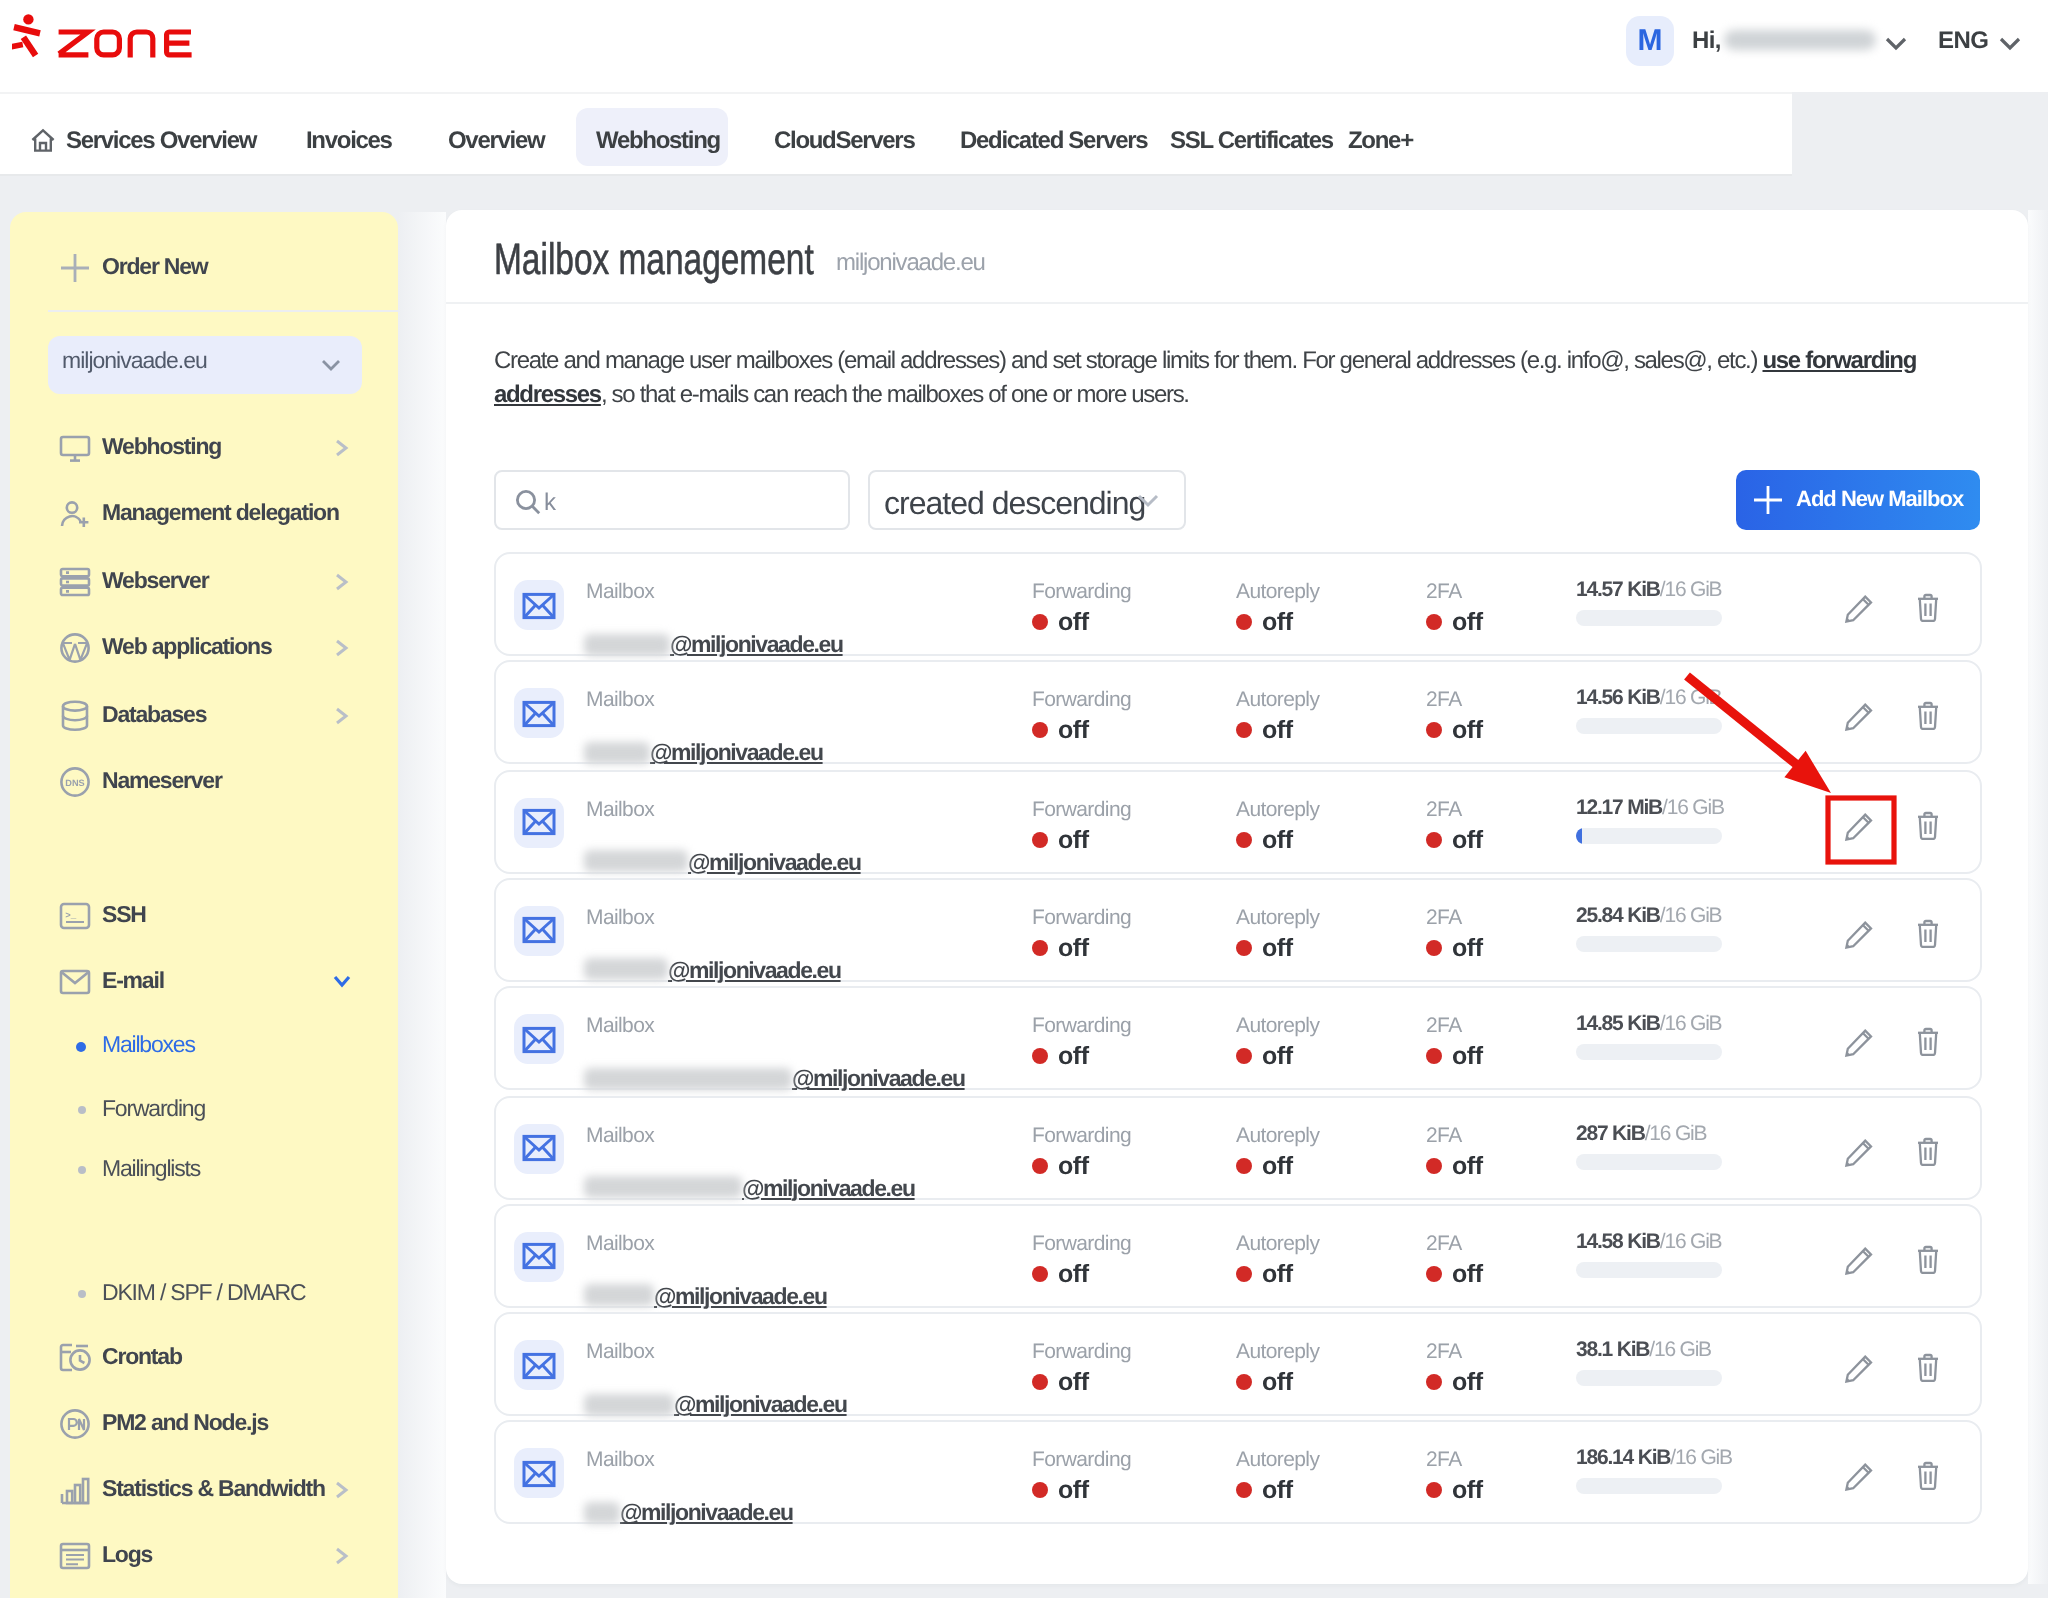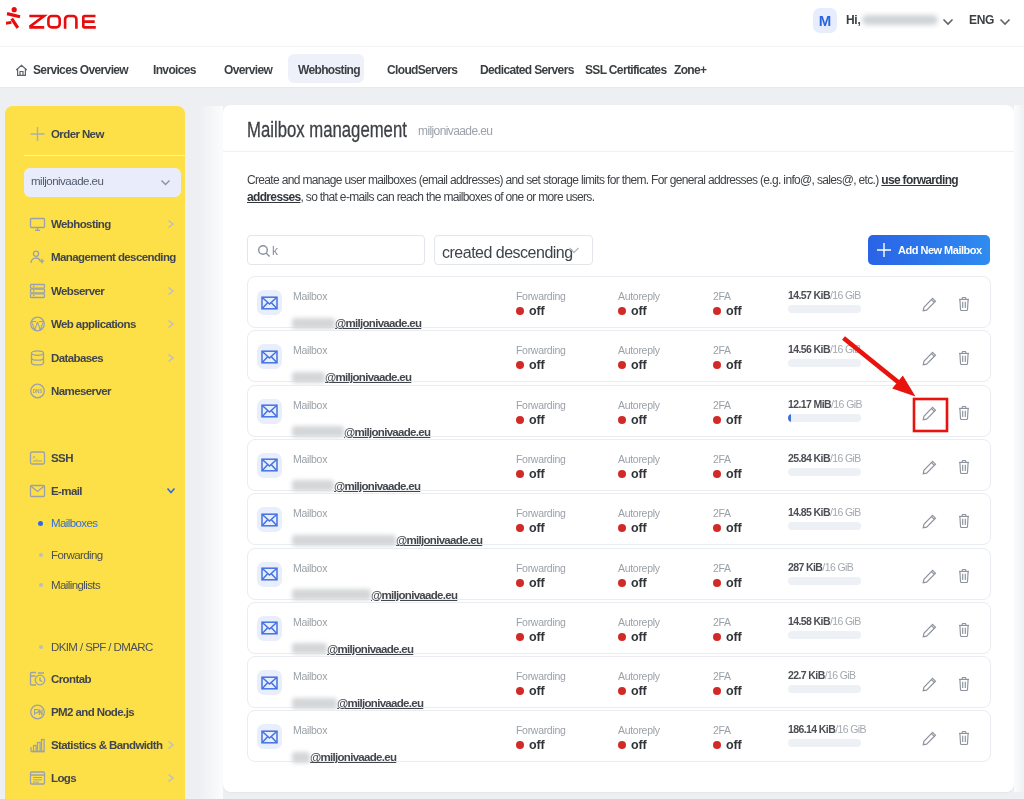--- a/index.html
+++ b/index.html
@@ -1,21 +1,21 @@
 <!DOCTYPE html>
 <html><head><meta charset="utf-8">
 <style>
 *{margin:0;padding:0;box-sizing:border-box}
 html,body{width:1024px;height:799px;overflow:hidden}
 body{font-family:"Liberation Sans",sans-serif;background:#edeff2;position:relative}
 .hdr{position:absolute;left:0;top:0;width:1024px;height:46px;background:#fff}
-.nav{position:absolute;left:0;top:46px;width:1024px;height:42px;background:#fff;border-top:1px solid #f2f3f4;border-bottom:1px solid #e7e9eb}
+.nav{position:absolute;left:0;top:46px;width:896px;height:42px;background:#fff;border-top:1px solid #f2f3f4;border-bottom:1px solid #e7e9eb}
 .nav .it{position:absolute;top:0;height:47px;line-height:47px;font-size:12px;letter-spacing:-0.65px;font-weight:700;color:#3c4043;white-space:nowrap}
 .pillnav{position:absolute;left:288px;top:7px;width:76px;height:29px;background:#eef0fa;border-radius:6px}
-.sb{position:absolute;left:5px;top:106px;width:180px;height:693px;background:#fde047;border-radius:8px 8px 0 0}
+.sb{position:absolute;left:5px;top:106px;width:194px;height:693px;background:#fef9c3;border-radius:8px 8px 0 0}
 .sb .mi{position:absolute;left:0;width:194px;height:24px}
 .sb .mi .txt{position:absolute;left:46px;top:50%;transform:translateY(-50%);font-size:11.5px;letter-spacing:-0.6px;font-weight:700;color:#40454e;white-space:nowrap}
 .sb .mi .ic{position:absolute;left:24px;top:50%;transform:translateY(-50%)}
 .sb .mi .chev{position:absolute;left:162px;top:50%;transform:translateY(-50%)}
 .sb .smi{position:absolute;left:0;width:194px;height:22px}
 .sb .smi .txt{position:absolute;left:46px;top:50%;transform:translateY(-50%);font-size:11.5px;letter-spacing:-0.6px;font-weight:400;color:#4b5058;white-space:nowrap}
 .sb .smi .dt{position:absolute;left:34px;top:50%;margin-top:-2px;width:4px;height:4px;border-radius:50%;background:#b9bec7}
 .sb .smi.act .txt{color:#2e6ce6}
 .sb .smi.act .dt{background:#2e6ce6;width:5px;height:5px;margin-top:-2.5px;left:33px}
 .card{position:absolute;left:223px;top:105px;width:791px;height:687px;background:#fff;border-radius:8px;box-shadow:0 1px 2px rgba(30,40,60,.04)}
@@ -121,21 +121,21 @@
       <svg class="chev" width="8" height="10" viewBox="0 0 8 10">
         <path d="M1.5 1.5 L6 5 L1.5 8.5" fill="none" stroke="#b9bfc8" stroke-width="1.5"></path>
       </svg>
     </div>
 <div class="mi" style="top:139px">
       <svg class="ic" width="17" height="17" viewBox="0 0 17 17">
         <circle cx="7" cy="5.3" r="2.6" fill="none" stroke="#9aa1ad" stroke-width="1.3"></circle>
         <path d="M2 14.5 a5 5.2 0 0 1 9.3-2.4" fill="none" stroke="#9aa1ad" stroke-width="1.3"></path>
         <path d="M12.9 10.3 V15 M10.5 12.6 H15.2" fill="none" stroke="#9aa1ad" stroke-width="1.3"></path>
       </svg>
-      <span class="txt">Management descending</span>
+      <span class="txt">Management delegation</span>
     </div>
 <div class="mi" style="top:173px">
       <svg class="ic" width="17" height="17" viewBox="0 0 17 17">
         <rect x="1.5" y="2" width="14" height="3.6" rx="0.8" fill="none" stroke="#9aa1ad" stroke-width="1.3"></rect>
         <rect x="1.5" y="6.7" width="14" height="3.6" rx="0.8" fill="none" stroke="#9aa1ad" stroke-width="1.3"></rect>
         <rect x="1.5" y="11.4" width="14" height="3.6" rx="0.8" fill="none" stroke="#9aa1ad" stroke-width="1.3"></rect>
         <path d="M4 3.8 h1.5 M4 8.5 h1.5 M4 13.2 h1.5" fill="none" stroke="#9aa1ad" stroke-width="1.3"></path>
       </svg>
       <span class="txt">Webserver</span>
       <svg class="chev" width="8" height="10" viewBox="0 0 8 10">
@@ -615,21 +615,21 @@
         </div>
 <div class="cell" style="left:370px">
           <div class="lbl">Autoreply</div>
           <div class="val"><span class="dot"></span>off</div>
         </div>
 <div class="cell" style="left:465px">
           <div class="lbl">2FA</div>
           <div class="val"><span class="dot"></span>off</div>
         </div>
 <div class="cell" style="left:540px;top:13px">
-          <div class="quota"><b>22.7 KiB</b><span>/16 GiB</span></div>
+          <div class="quota"><b>38.1 KiB</b><span>/16 GiB</span></div>
           <div class="bar"></div>
         </div>
 <div class="icon" style="left:673px"><svg width="17" height="17" viewBox="0 0 17 17">
             <g fill="none" stroke="#8d939c" stroke-width="1.15">
               <path d="M11.6 2.3 L14.5 5.2 L5.6 14.1 L2.2 14.8 L2.9 11.4 Z"></path>
               <path d="M10.4 3.5 L13.3 6.4"></path>
             </g>
             <path d="M2.2 14.8 L2.6 12.9 L4.1 14.4 Z" fill="#8d939c"></path>
           </svg></div>
 <div class="icon" style="left:710px"><svg width="12" height="15" viewBox="0 0 12 15">

